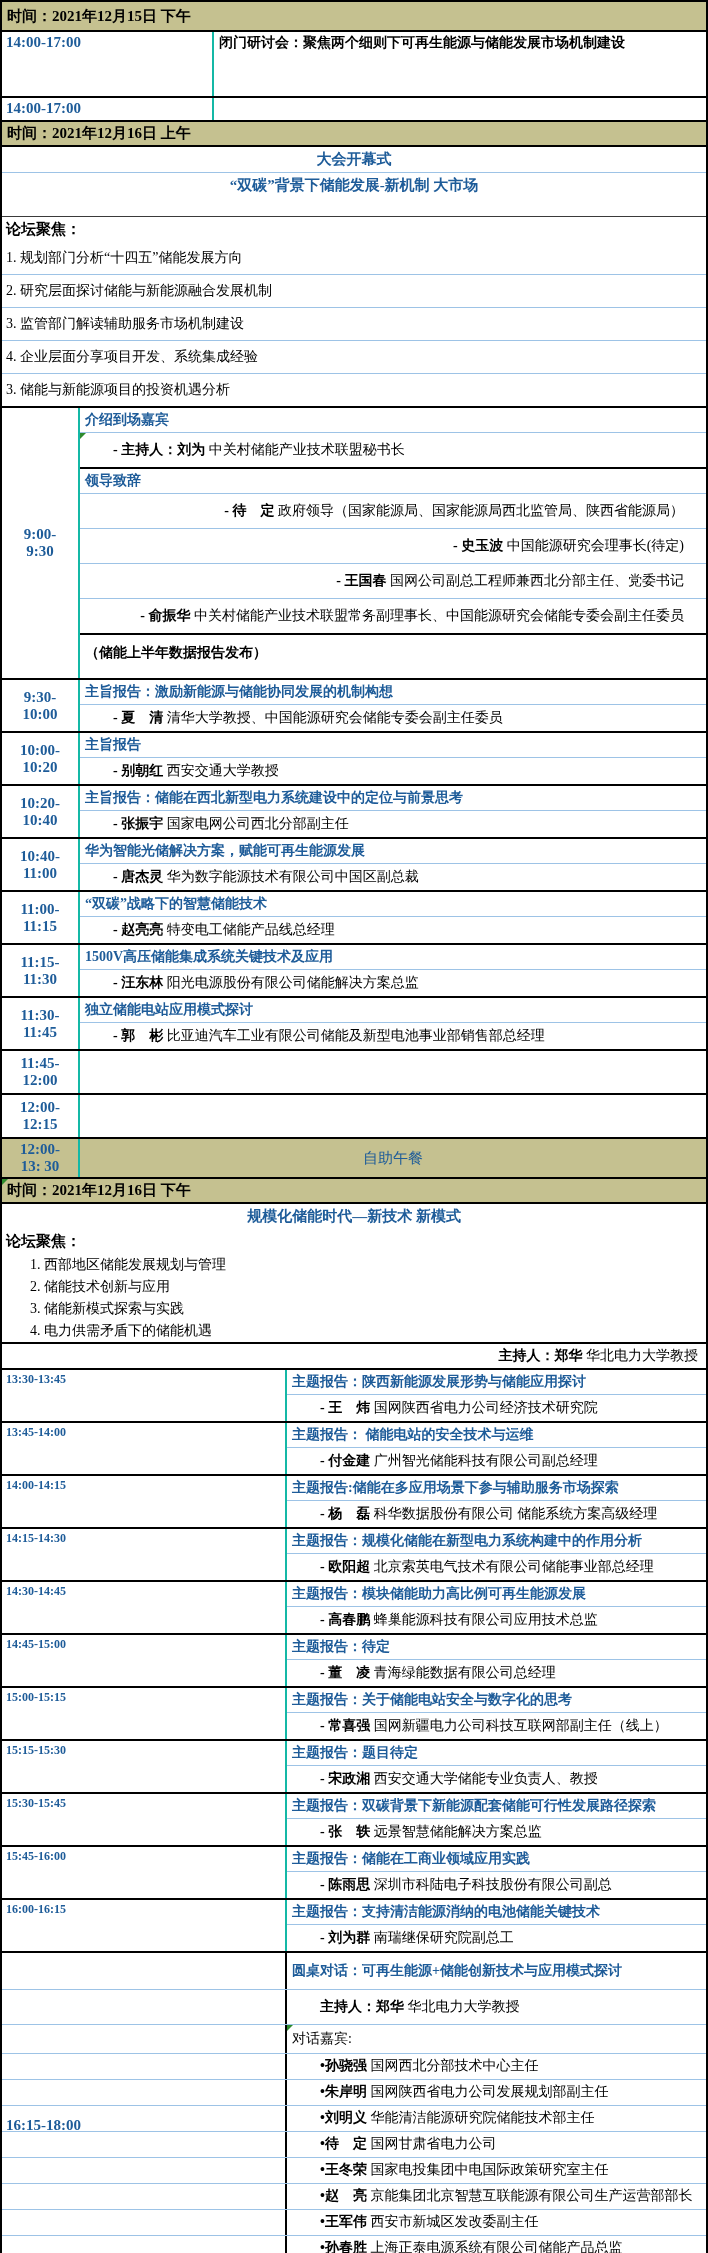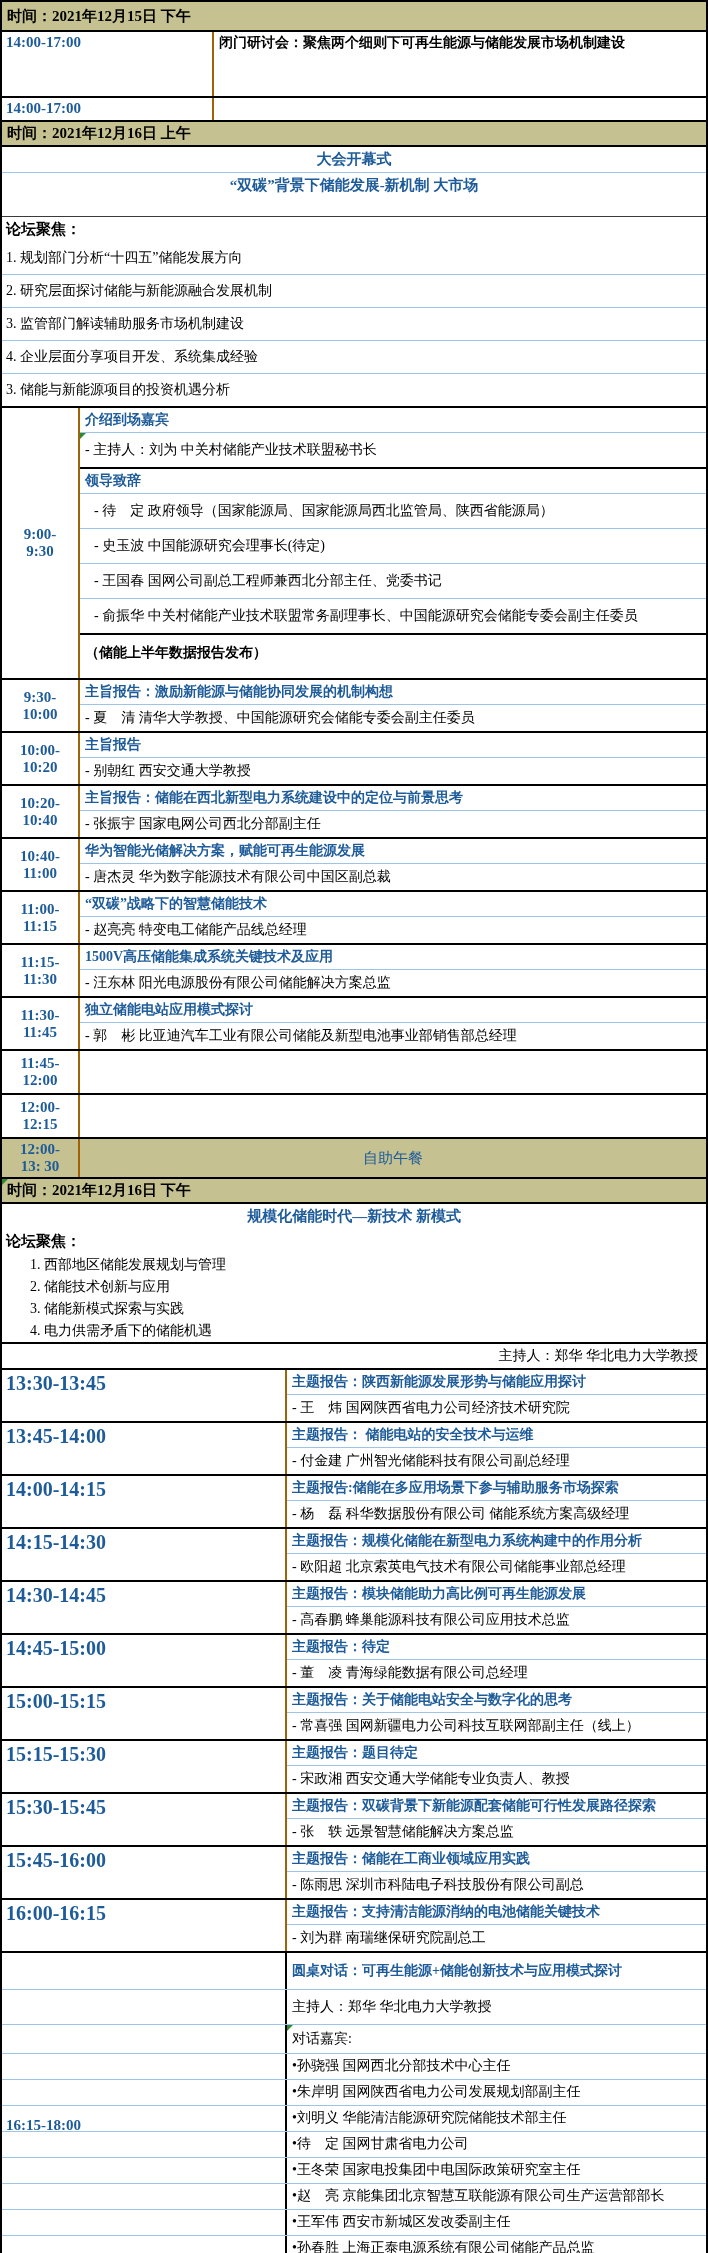--- a/index.html
+++ b/index.html
@@ -25,21 +25,21 @@
     position: relative;
   }
   .band.slim { padding: 2px 5px; font-size: 15px; }
   .bt2 { border-top: 2px solid #000; }
   .bt1 { border-top: 1px solid #3a3a3a; }
   .btl { border-top: 1px solid var(--separator_blue, #9DC3E6); }
 
   .row { display: flex; align-items: stretch; }
   .tcell {
     flex: 0 0 auto;
-    border-right: 2px solid #a16207;
+    border-right: 2px solid #14b8a6;
     color: var(--accent_blue, #1E5C99);
     font-weight: bold;
     font-size: 15px;
     padding: 2px 4px;
   }
   .ccell { flex: 1 1 auto; min-width: 0; }
   .w212 { width: 212px; }
   .w78 { width: 78px; display: flex; flex-direction: column; justify-content: center; align-items: center; text-align: center; padding: 2px; }
   .w285 { width: 285px; }
 
@@ -62,22 +62,22 @@
 
   .focus-label { font-weight: bold; font-size: 15px; padding: 3px 4px; }
   .focus-list.m .focus-item { padding: 7px 4px; }
   .focus-list.m .focus-item + .focus-item { border-top: 1px solid var(--separator_blue, #9DC3E6); }
   .focus-list.a .focus-item { padding: 2px 4px 2px 28px; }
 
   
   .sub { padding: 0; }
   .sub .ttl { color: var(--accent_blue, #1E5C99); font-weight: bold; padding: 3px 5px; border-bottom: 1px solid var(--separator_blue, #9DC3E6); }
   .spk { padding: 8px 5px; position: relative; }
-  .nm { font-weight: normal; }
-  .leads .lead { padding: 8px 14px; }
+  .nm { font-weight: bold; margin-left: 28px; }
+  .leads .lead { padding: 8px 22px; text-align: right; }
   .leads .lead + .lead { border-top: 1px solid var(--separator_blue, #9DC3E6); }
   .note { font-weight: bold; padding: 9px 5px 16px 5px; }
 
   
   .mrow { min-height: 52px; }
   .mrow .ccell, .arow .ccell { display: flex; flex-direction: column; }
   .mrow .ttl, .arow .ttl {
     color: var(--accent_blue, #1E5C99); font-weight: bold;
     padding: 3px 5px; flex: 1 1 auto;
   }
@@ -87,21 +87,21 @@
   }
   .erow { min-height: 44px; }
 
   .lunch { background: var(--band_bg, #C5C190); min-height: 37px; }
   .lunch .ccell { display: flex; align-items: center; justify-content: center; }
   .lunch-label { color: var(--accent_blue, #1E5C99); font-size: 15px; }
 
   .host-right { text-align: right; padding: 3px 8px; min-height: 24px; }
 
   .arow { min-height: 52px; }
-  .arow .tcell { font-size: 20px; }
+  .arow .tcell { font-size: 12px; }
 
   
   .rt-row { display: flex; }
   .rt-spacer { flex: 0 0 auto; width: 285px; border-right: 2px solid #000; }
   .rt-content { flex: 1 1 auto; min-width: 0; padding: 4px 5px; position: relative; }
   .rt-title .rt-content { padding: 9px 5px; }
   .rt-host .rt-content { padding: 8px 5px; }
   .rt-label .rt-content { padding: 5px 5px; }
   .rt-guests { position: relative; }
   .rt-guests .guest { min-height: 26px; }

